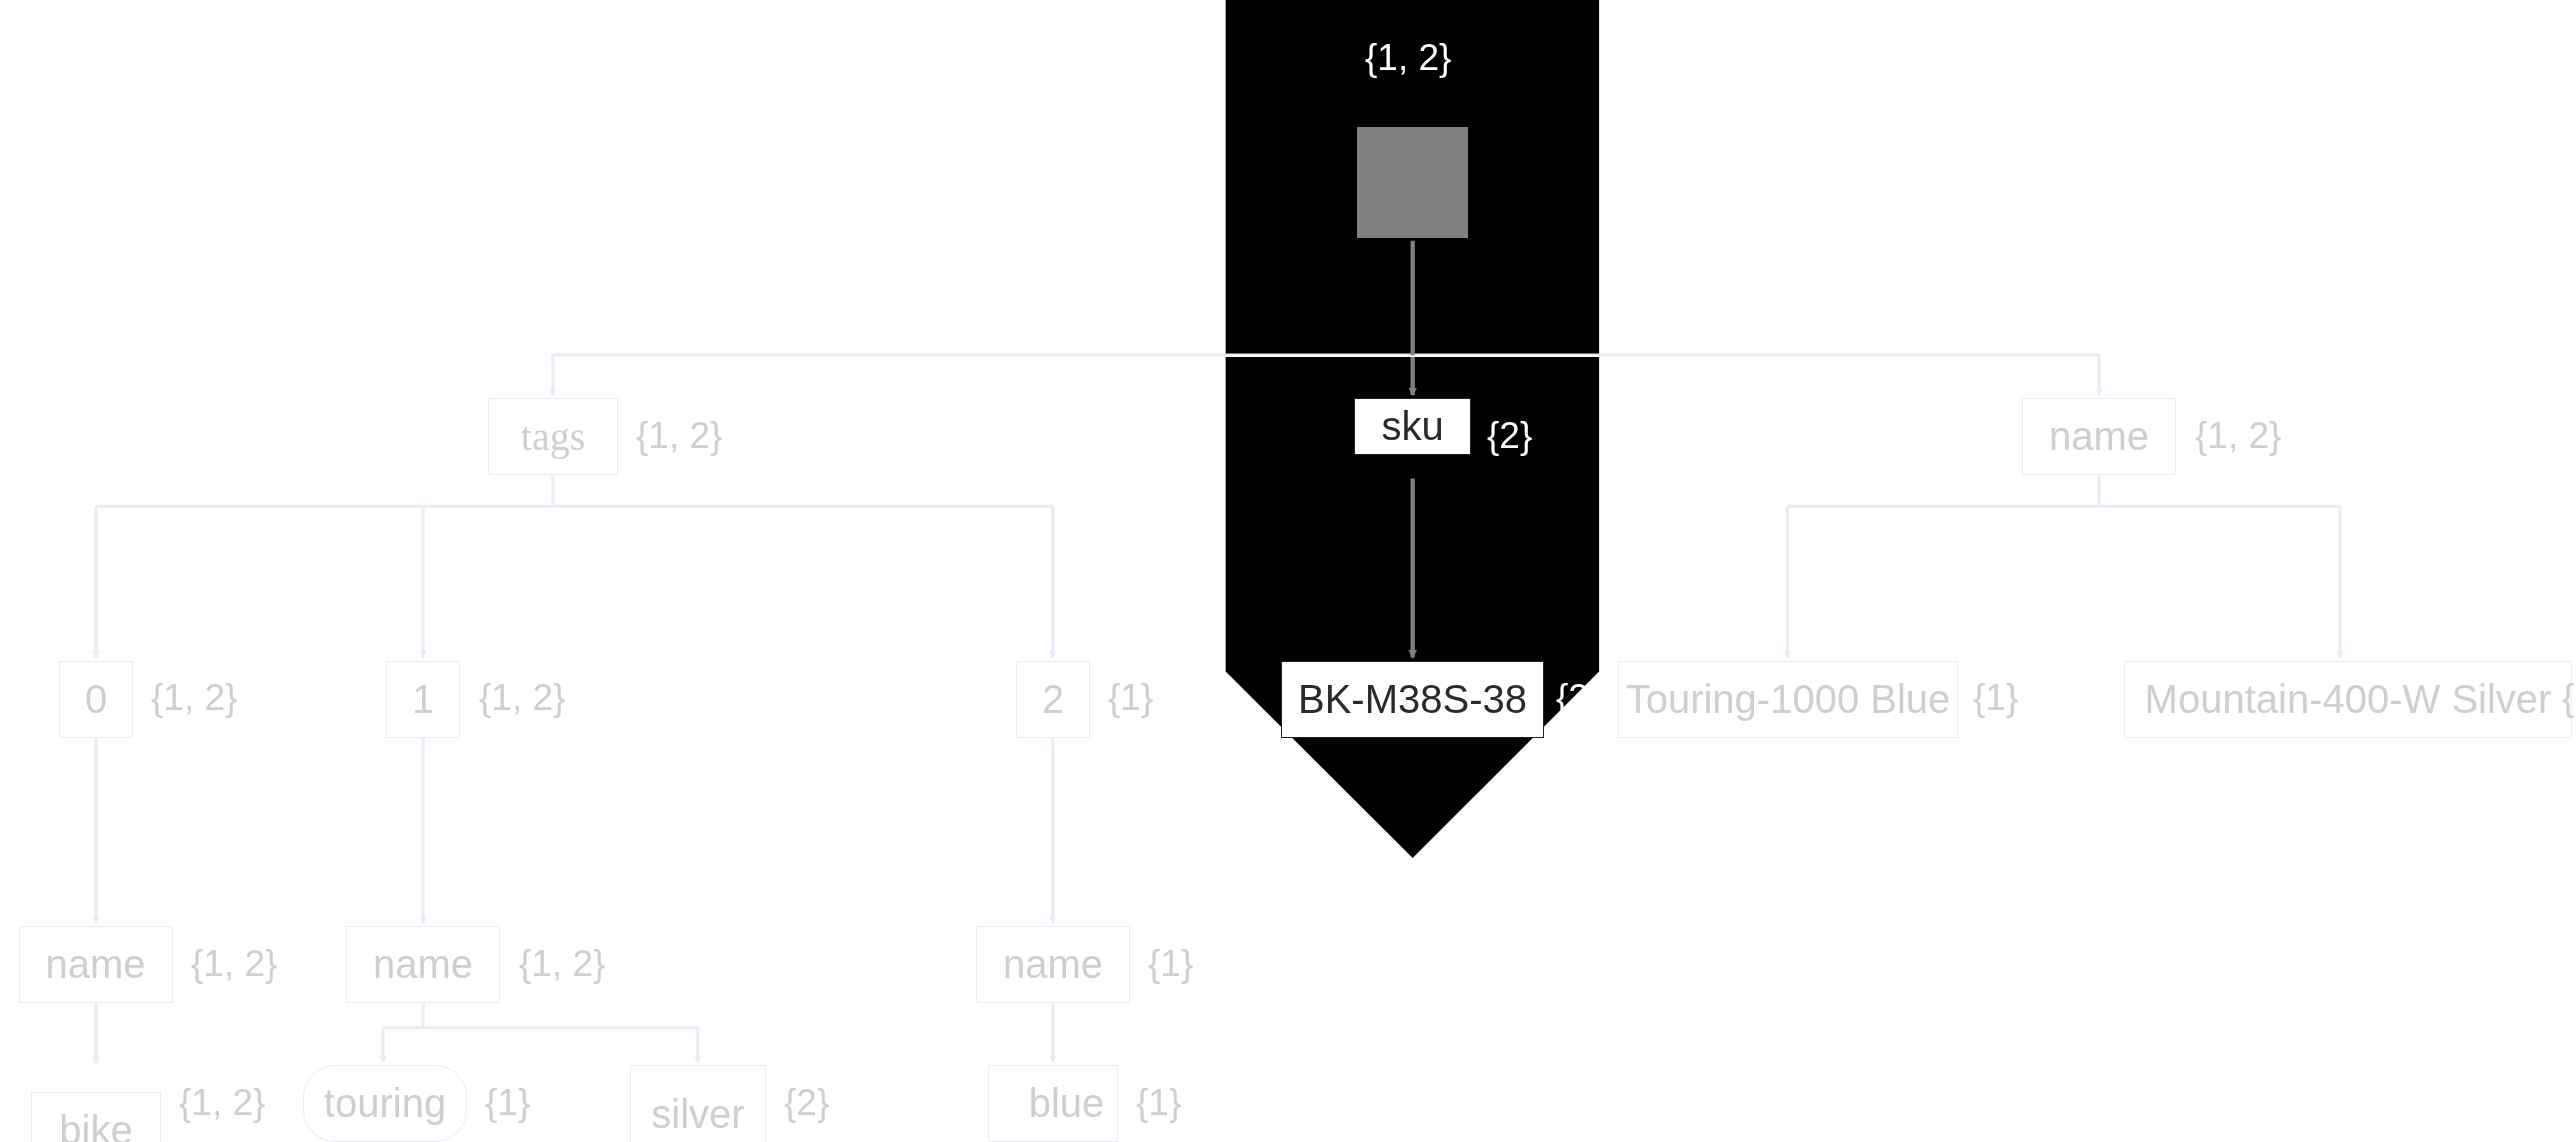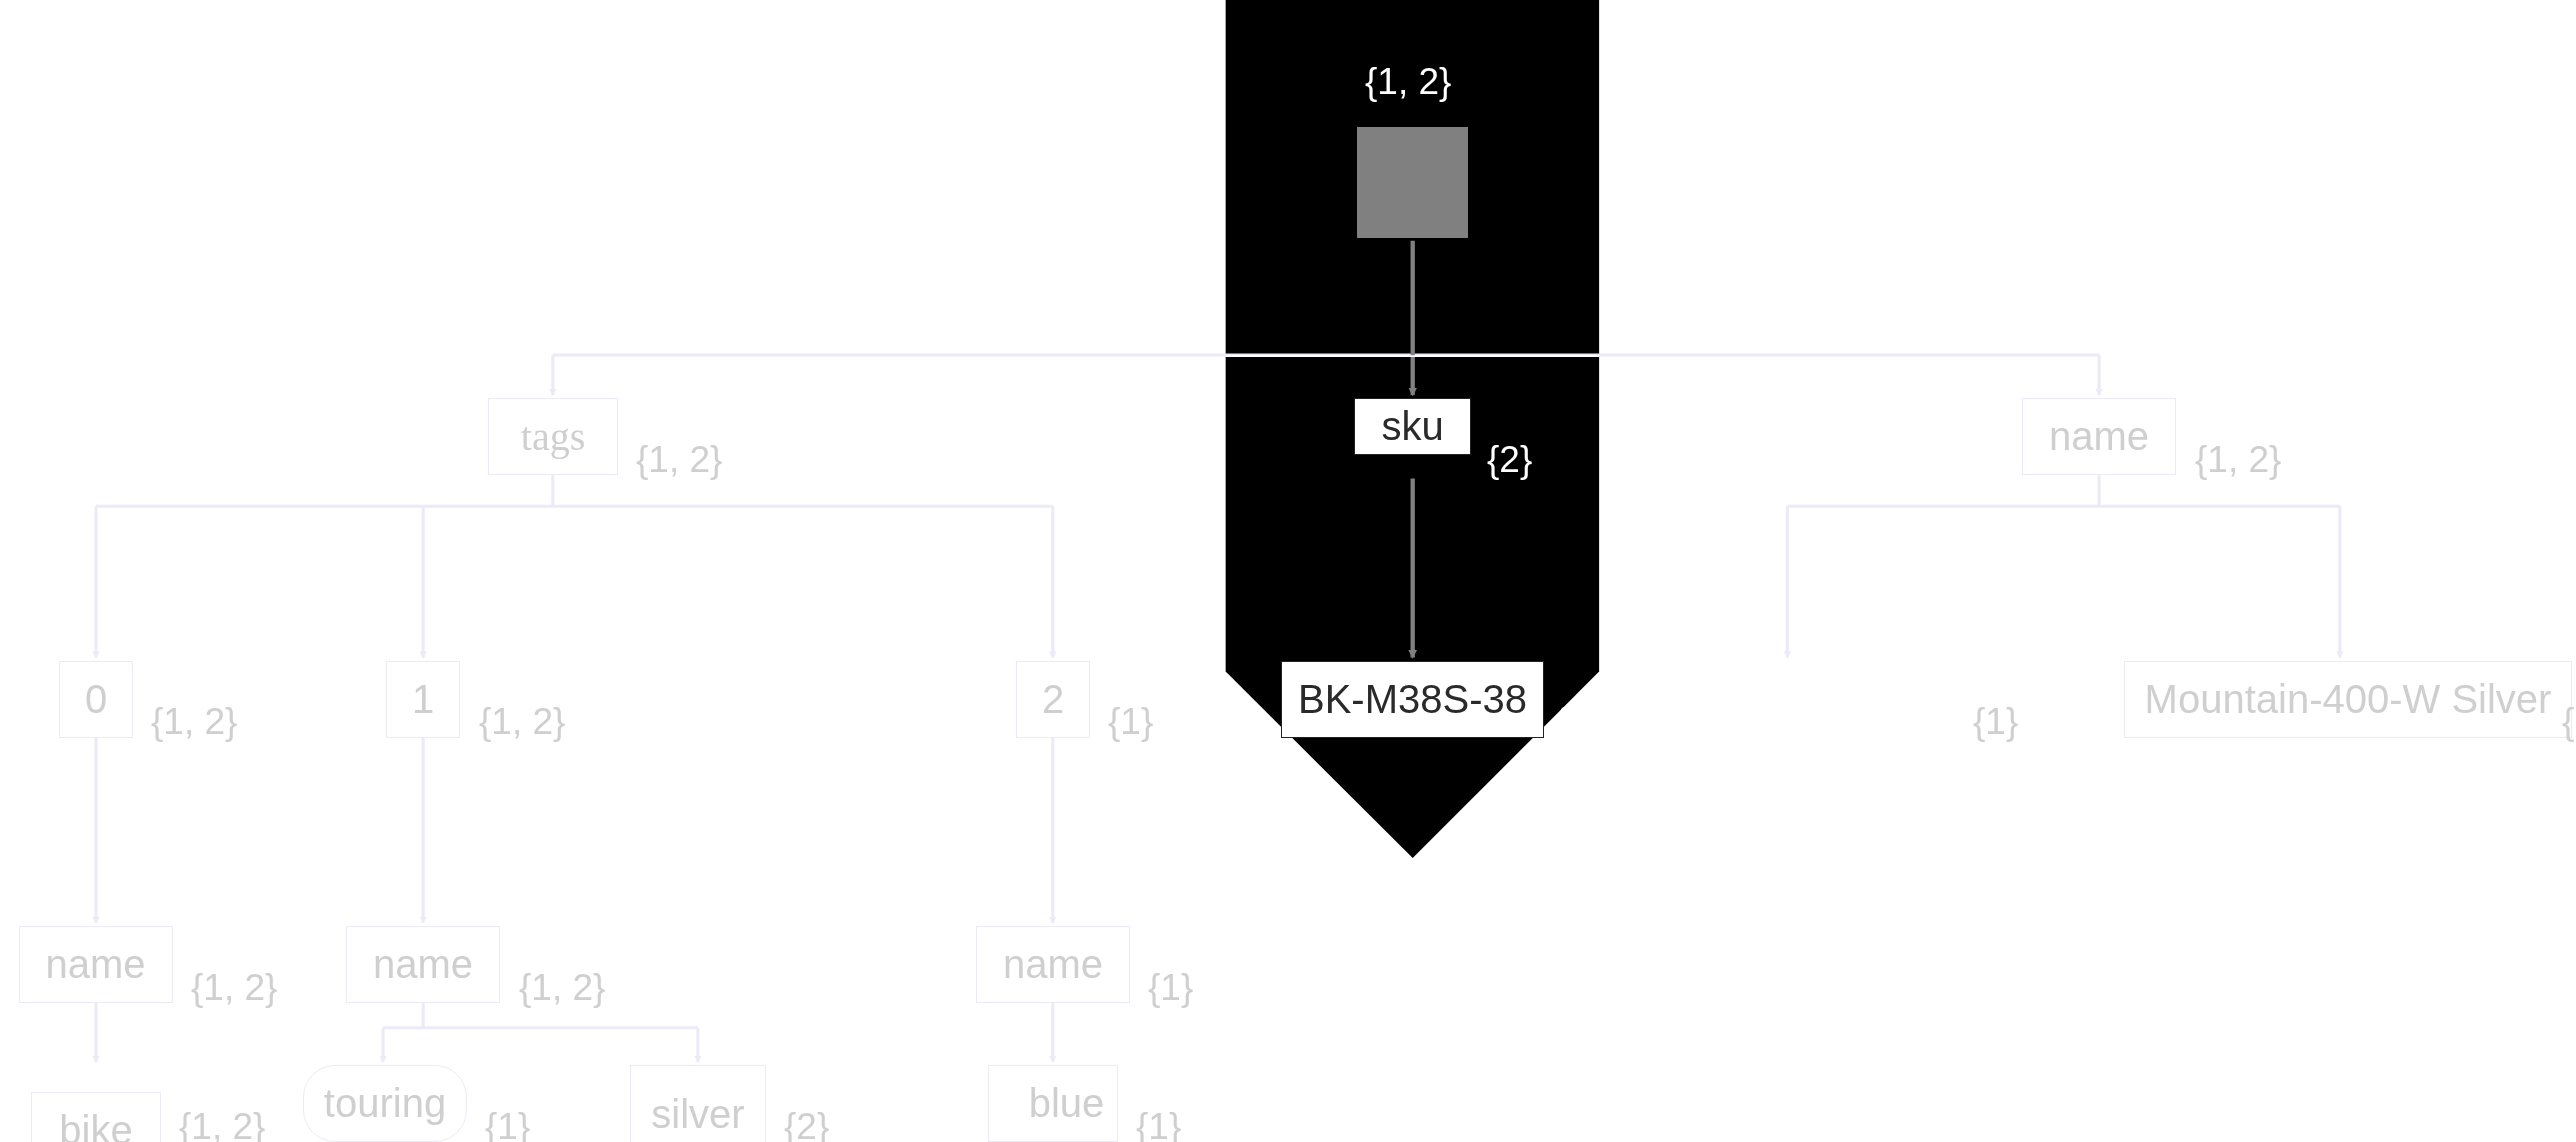--- a/index.html
+++ b/index.html
@@ -46,21 +46,20 @@
   }
   .root-square {
     position: absolute;
     background: #808080;
     border: none;
   }
   .annot {
     position: absolute;
     font-size: 37px;
     white-space: nowrap;
-    margin-top: 24px;
   }
   .annot.faded-txt { color: #cfcfcf; }
   .annot.hl-txt    { color: #ffffff; }
   .annot.root-txt  { color: #ffffff; }
 </style>
 </head>
 <body>
 
 <div id="stage">
 
@@ -147,20 +146,21 @@
 
   <div class="node faded" style="left:386px; top:661px; width:74px; height:77px;">1</div>
   <div class="annot faded-txt" style="left:479px; top:677px;">{1, 2}</div>
 
   <div class="node faded" style="left:1016px; top:661px; width:74px; height:77px;">2</div>
   <div class="annot faded-txt" style="left:1108px; top:677px;">{1}</div>
 
   <div class="node hl" style="left:1281px; top:661px; width:263px; height:77px;">BK-M38S-38</div>
   <div class="annot hl-txt" style="left:1556px; top:677px;">{2}</div>
 
+  <div class="node faded" style="left:1618px; top:661px; width:340px; height:77px;">Touring-1000 Blue</div>
   <div class="annot faded-txt" style="left:1973px; top:677px;">{1}</div>
 
   <div class="node faded" style="left:2124px; top:661px; width:448px; height:77px;">Mountain-400-W Silver</div>
   <div class="annot faded-txt" style="left:2562px; top:677px;">{2}</div>
 
   <div class="node faded" style="left:18.5px; top:926px; width:154px; height:77px;">name</div>
   <div class="annot faded-txt" style="left:191px; top:943px;">{1, 2}</div>
 
   <div class="node faded" style="left:346px; top:926px; width:154px; height:77px;">name</div>
   <div class="annot faded-txt" style="left:519px; top:943px;">{1, 2}</div>

